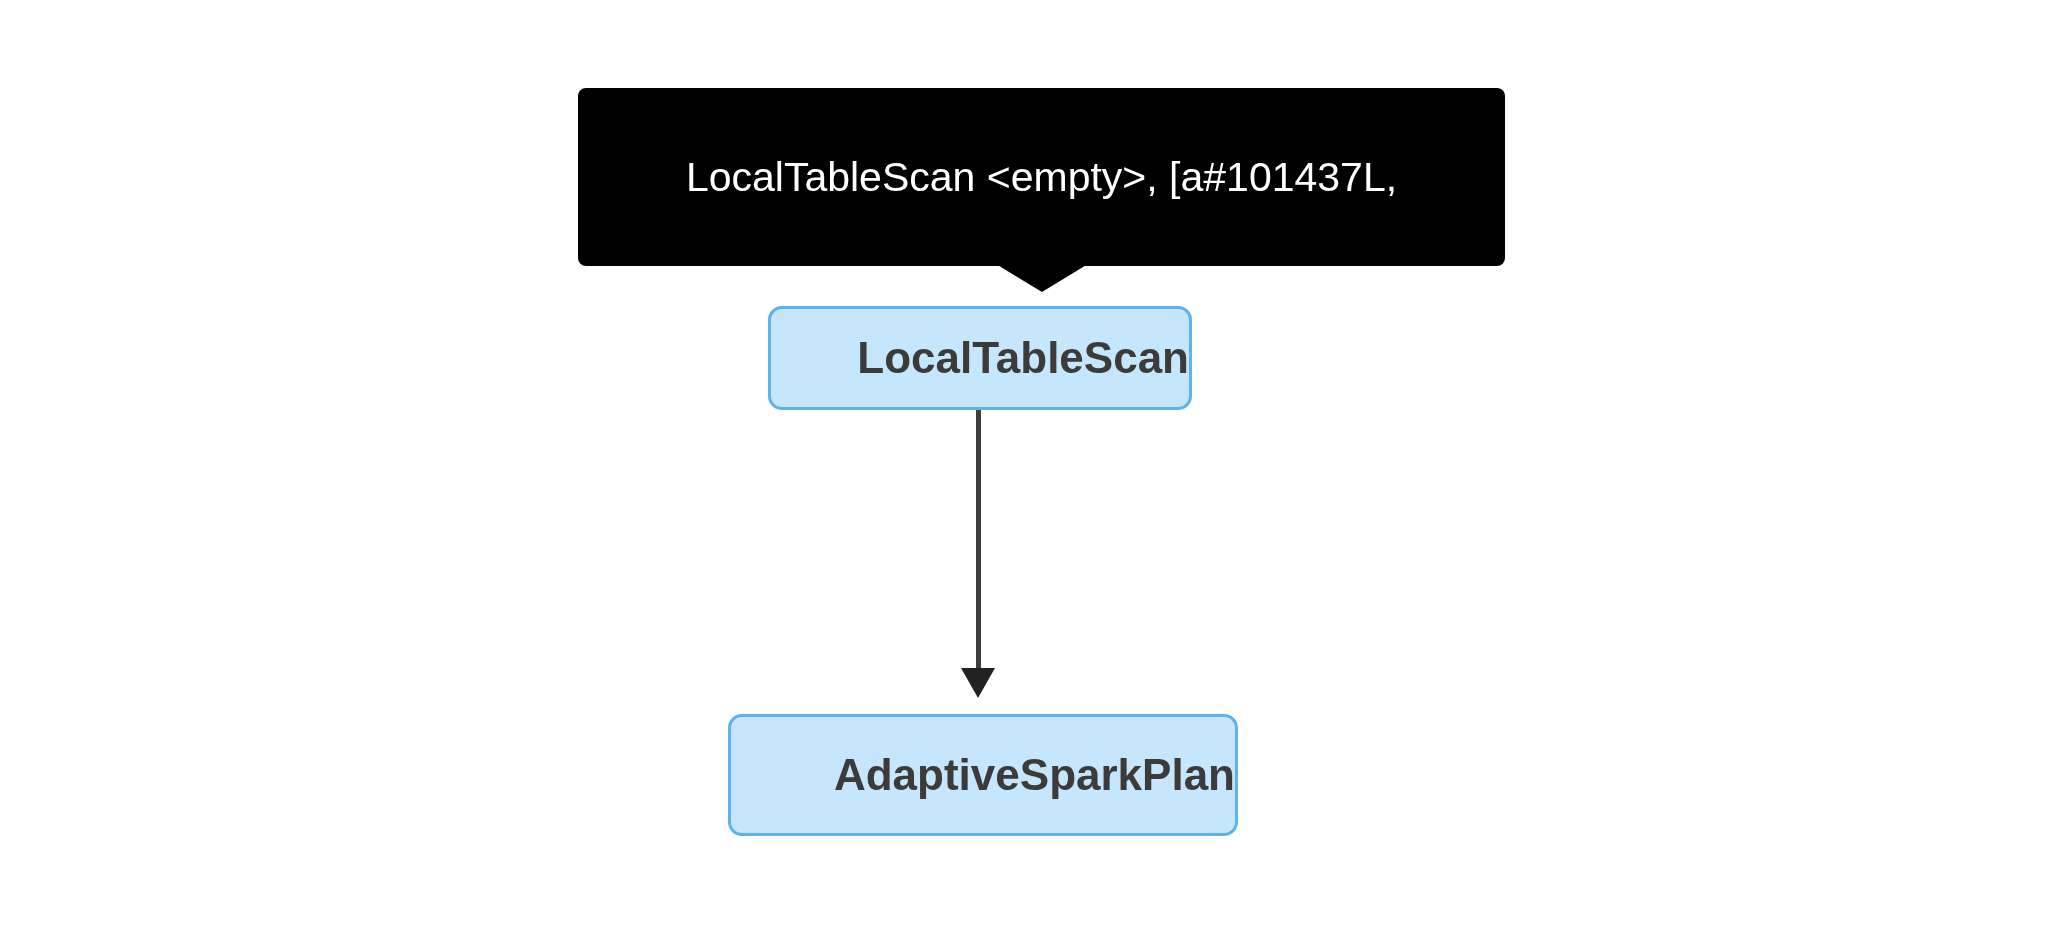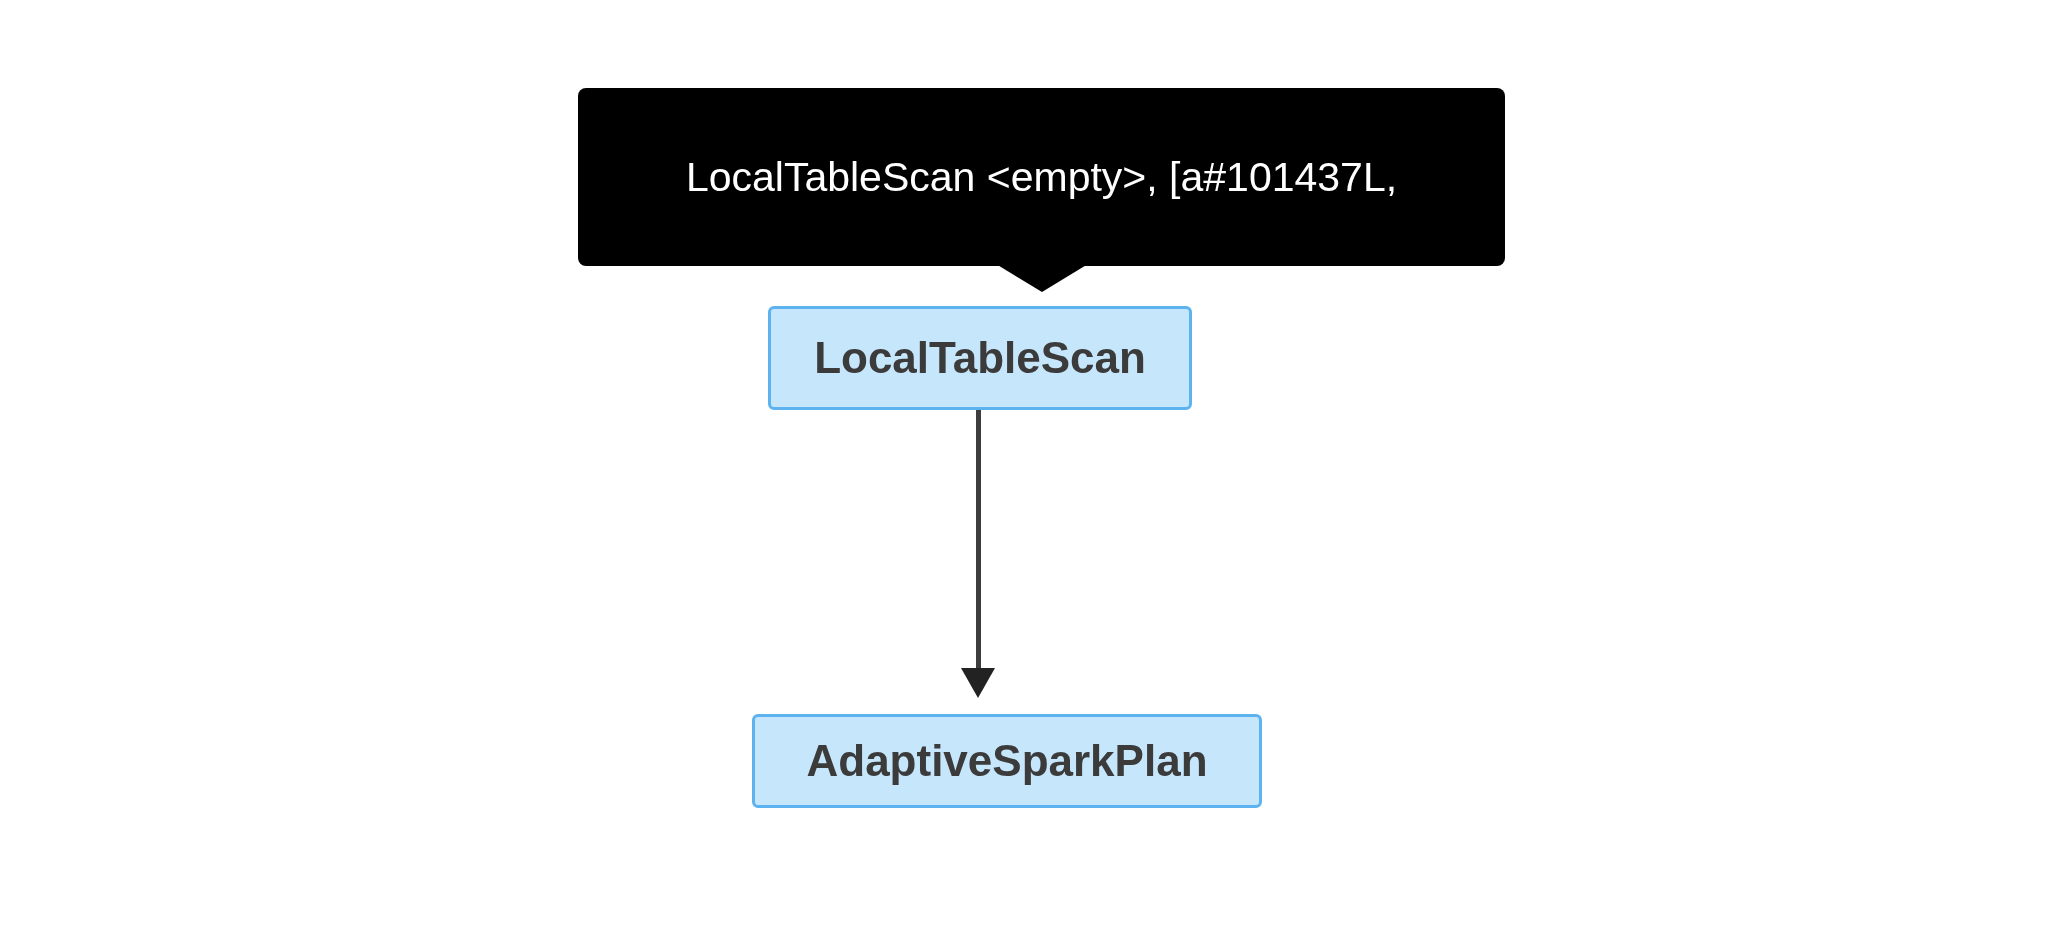--- a/index.html
+++ b/index.html
@@ -55,44 +55,44 @@
     border-left: 46px solid transparent;
     border-right: 46px solid transparent;
     border-top: 28px solid #000000;
   }
 
   
   .node {
     position: absolute;
     background: #c6e6fb;
     border: 3px solid #5cb3ef;
-    border-radius: 6px;
+    border-radius: 14px;
     box-sizing: border-box;
     display: flex;
     align-items: center;
-    justify-content: center;
+    justify-content: flex-end;
   }
   .node-label {
     color: #3b3b3b;
     font-weight: bold;
     font-size: 44px;
     line-height: 1;
     white-space: nowrap;
   }
   #node-localtablescan {
     left: 768px;
     top: 306px;
     width: 424px;
     height: 104px;
   }
   #node-adaptivesparkplan {
-    left: 752px;
+    left: 728px;
     top: 714px;
     width: 510px;
-    height: 94px;
+    height: 122px;
   }
 
   
   .edge-line {
     position: absolute;
     left: 976px;
     top: 410px;
     width: 5px;
     height: 262px;
     background: #3d3d3d;

